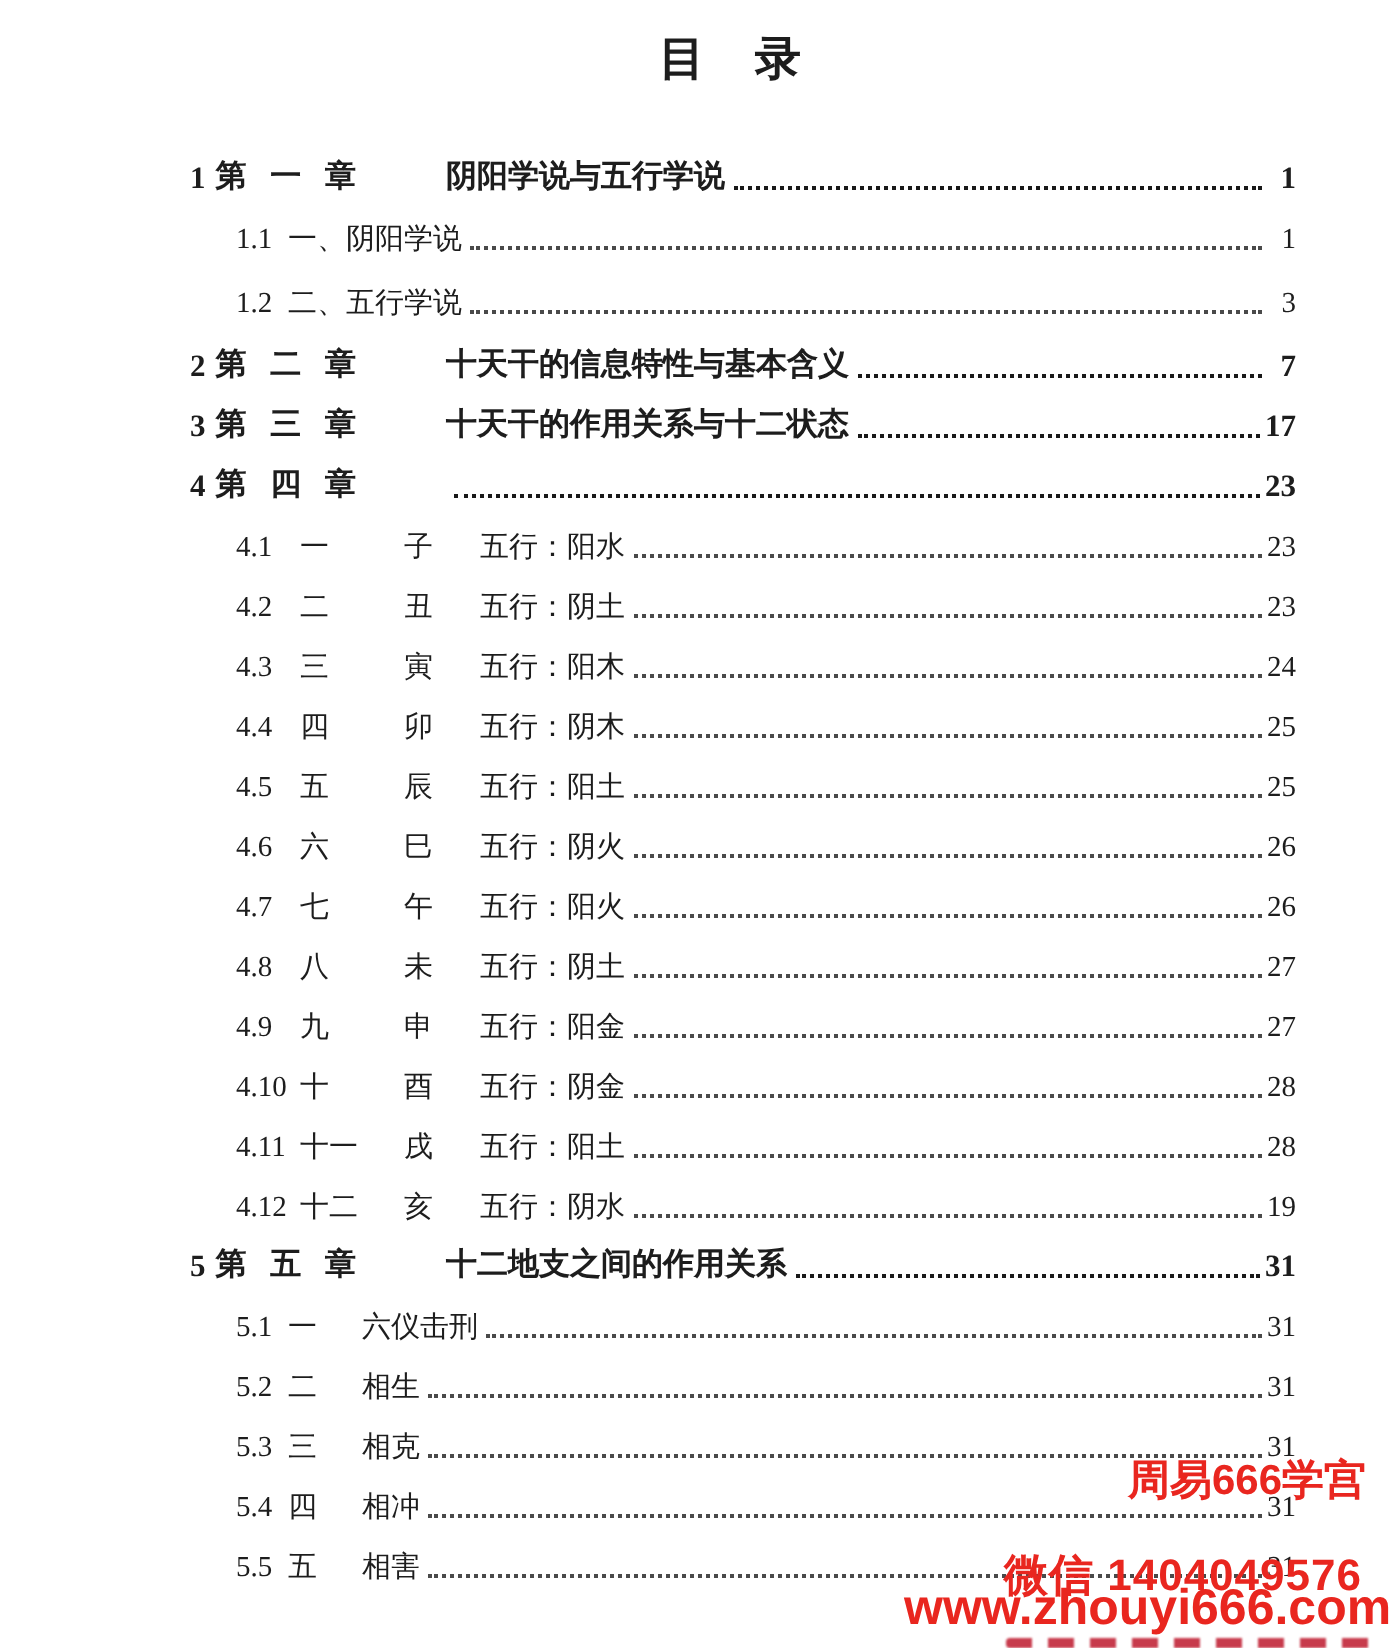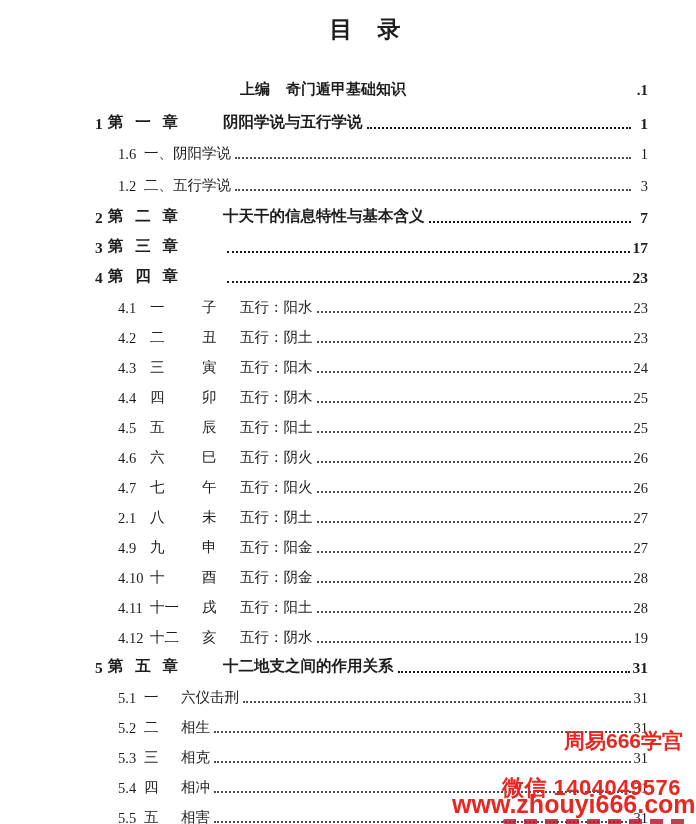--- a/index.html
+++ b/index.html
@@ -90,35 +90,34 @@
     filter:blur(.6px);
     border-radius:2px;
   }
 </style>
 </head>
 <body>
 
 <div class="doc-title">目　录</div>
 
 <div class="toc">
-    <div class="row row-part"><span class="cell c0">上编</span><span class="cell c1">奇门遁甲基础知识</span><span class="leader"></span><span class="pageno">.1</span></div>
     <div class="row row-chapter"><span class="cell c0">1</span><span class="cell c1">第 一 章</span><span class="cell c2">阴阳学说与五行学说</span><span class="leader"></span><span class="pageno">1</span></div>
-    <div class="row row-sub1"><span class="cell c0">1.6</span><span class="cell c1">一、阴阳学说</span><span class="leader"></span><span class="pageno">1</span></div>
+    <div class="row row-sub1"><span class="cell c0">1.1</span><span class="cell c1">一、阴阳学说</span><span class="leader"></span><span class="pageno">1</span></div>
     <div class="row row-sub1"><span class="cell c0">1.2</span><span class="cell c1">二、五行学说</span><span class="leader"></span><span class="pageno">3</span></div>
     <div class="row row-chapter"><span class="cell c0">2</span><span class="cell c1">第 二 章</span><span class="cell c2">十天干的信息特性与基本含义</span><span class="leader"></span><span class="pageno">7</span></div>
-    <div class="row row-chapter"><span class="cell c0">3</span><span class="cell c1">第 三 章</span><span class="leader"></span><span class="pageno">17</span></div>
+    <div class="row row-chapter"><span class="cell c0">3</span><span class="cell c1">第 三 章</span><span class="cell c2">十天干的作用关系与十二状态</span><span class="leader"></span><span class="pageno">17</span></div>
     <div class="row row-chapter"><span class="cell c0">4</span><span class="cell c1">第 四 章</span><span class="leader"></span><span class="pageno">23</span></div>
     <div class="row row-sub4"><span class="cell c0">4.1</span><span class="cell c1">一</span><span class="cell c2">子</span><span class="cell c3">五行：阳水</span><span class="leader"></span><span class="pageno">23</span></div>
     <div class="row row-sub4"><span class="cell c0">4.2</span><span class="cell c1">二</span><span class="cell c2">丑</span><span class="cell c3">五行：阴土</span><span class="leader"></span><span class="pageno">23</span></div>
     <div class="row row-sub4"><span class="cell c0">4.3</span><span class="cell c1">三</span><span class="cell c2">寅</span><span class="cell c3">五行：阳木</span><span class="leader"></span><span class="pageno">24</span></div>
     <div class="row row-sub4"><span class="cell c0">4.4</span><span class="cell c1">四</span><span class="cell c2">卯</span><span class="cell c3">五行：阴木</span><span class="leader"></span><span class="pageno">25</span></div>
     <div class="row row-sub4"><span class="cell c0">4.5</span><span class="cell c1">五</span><span class="cell c2">辰</span><span class="cell c3">五行：阳土</span><span class="leader"></span><span class="pageno">25</span></div>
     <div class="row row-sub4"><span class="cell c0">4.6</span><span class="cell c1">六</span><span class="cell c2">巳</span><span class="cell c3">五行：阴火</span><span class="leader"></span><span class="pageno">26</span></div>
     <div class="row row-sub4"><span class="cell c0">4.7</span><span class="cell c1">七</span><span class="cell c2">午</span><span class="cell c3">五行：阳火</span><span class="leader"></span><span class="pageno">26</span></div>
-    <div class="row row-sub4"><span class="cell c0">2.1</span><span class="cell c1">八</span><span class="cell c2">未</span><span class="cell c3">五行：阴土</span><span class="leader"></span><span class="pageno">27</span></div>
+    <div class="row row-sub4"><span class="cell c0">4.8</span><span class="cell c1">八</span><span class="cell c2">未</span><span class="cell c3">五行：阴土</span><span class="leader"></span><span class="pageno">27</span></div>
     <div class="row row-sub4"><span class="cell c0">4.9</span><span class="cell c1">九</span><span class="cell c2">申</span><span class="cell c3">五行：阳金</span><span class="leader"></span><span class="pageno">27</span></div>
     <div class="row row-sub4"><span class="cell c0">4.10</span><span class="cell c1">十</span><span class="cell c2">酉</span><span class="cell c3">五行：阴金</span><span class="leader"></span><span class="pageno">28</span></div>
     <div class="row row-sub4"><span class="cell c0">4.11</span><span class="cell c1">十一</span><span class="cell c2">戌</span><span class="cell c3">五行：阳土</span><span class="leader"></span><span class="pageno">28</span></div>
     <div class="row row-sub4"><span class="cell c0">4.12</span><span class="cell c1">十二</span><span class="cell c2">亥</span><span class="cell c3">五行：阴水</span><span class="leader"></span><span class="pageno">19</span></div>
     <div class="row row-chapter"><span class="cell c0">5</span><span class="cell c1">第 五 章</span><span class="cell c2">十二地支之间的作用关系</span><span class="leader"></span><span class="pageno">31</span></div>
     <div class="row row-sub5"><span class="cell c0">5.1</span><span class="cell c1">一</span><span class="cell c2">六仪击刑</span><span class="leader"></span><span class="pageno">31</span></div>
     <div class="row row-sub5"><span class="cell c0">5.2</span><span class="cell c1">二</span><span class="cell c2">相生</span><span class="leader"></span><span class="pageno">31</span></div>
     <div class="row row-sub5"><span class="cell c0">5.3</span><span class="cell c1">三</span><span class="cell c2">相克</span><span class="leader"></span><span class="pageno">31</span></div>
     <div class="row row-sub5"><span class="cell c0">5.4</span><span class="cell c1">四</span><span class="cell c2">相冲</span><span class="leader"></span><span class="pageno">31</span></div>
     <div class="row row-sub5"><span class="cell c0">5.5</span><span class="cell c1">五</span><span class="cell c2">相害</span><span class="leader"></span><span class="pageno">31</span></div>

